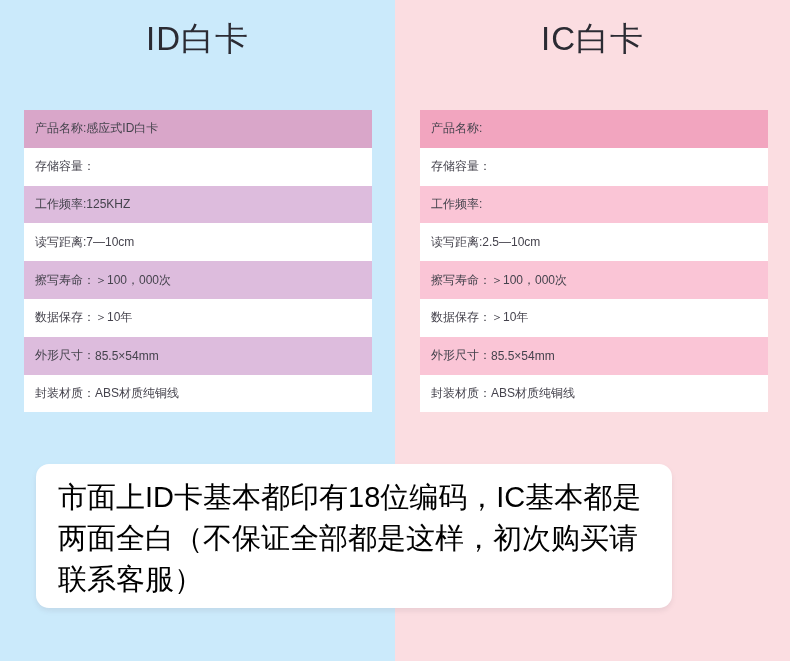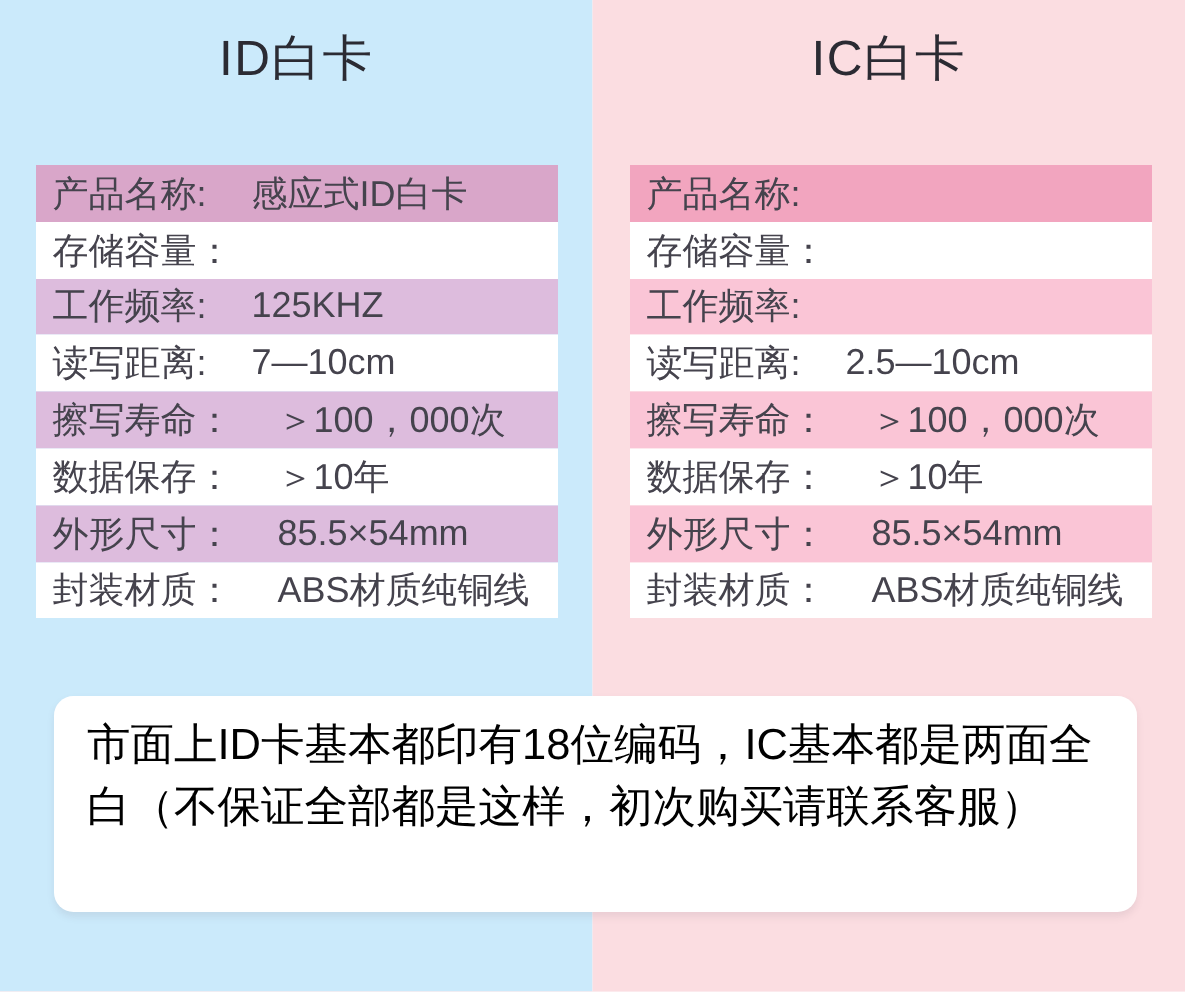--- a/index.html
+++ b/index.html
@@ -52,43 +52,43 @@
   }
   .spec-table.left  { left: 24px; }
   .spec-table.right { left: 420px; }
 
   .spec-row {
     height: 37.8px;
     display: flex;
     align-items: center;
     box-sizing: border-box;
     padding-left: 11px;
-    font-size: 24px;
+    font-size: 12px;
     color: #45434d;
     white-space: nowrap;
     overflow: hidden;
   }
   .spec-row .rlabel { flex: none; }
-  .spec-row .rvalue { flex: none; margin-left: 30px; }
+  .spec-row .rvalue { flex: none; }
 
   
   .spec-table.left  .spec-row.odd  { background: #d9a6c9; }
   .spec-table.left  .spec-row.even { background: #ffffff; }
   .spec-table.left  .spec-row.odd.alt { background: #ddbcdd; }
 
   .spec-table.right .spec-row.odd  { background: #f2a5bf; }
   .spec-table.right .spec-row.even { background: #ffffff; }
   .spec-table.right .spec-row.odd.alt { background: #fac5d6; }
 
   
   .note-box {
     position: absolute;
     left: 36px;
     top: 464px;
-    width: 722px;
+    width: 636px;
     height: 144px;
     box-sizing: border-box;
     background: #ffffff;
     border-radius: 13px;
     padding: 13px 22px 0 22px;
     box-shadow: 0 3px 5px rgba(120,110,120,0.13);
   }
   .note-text {
     font-size: 29px;
     line-height: 41px;

